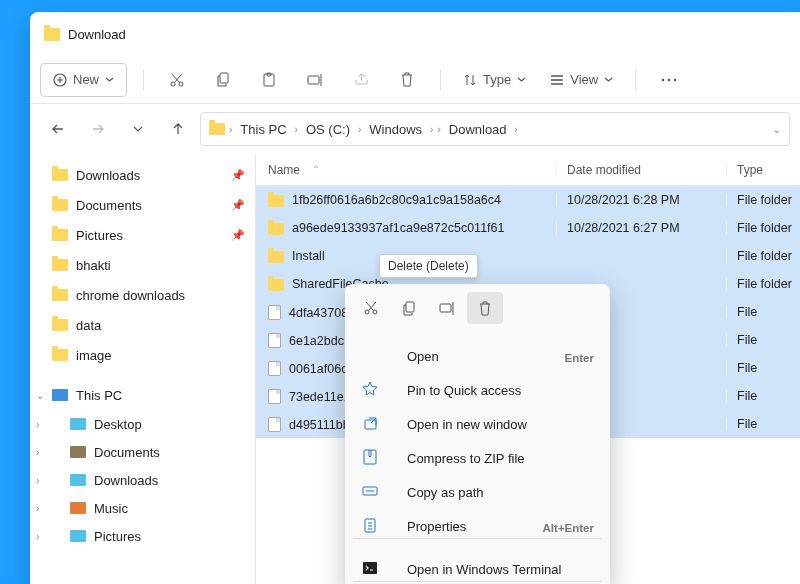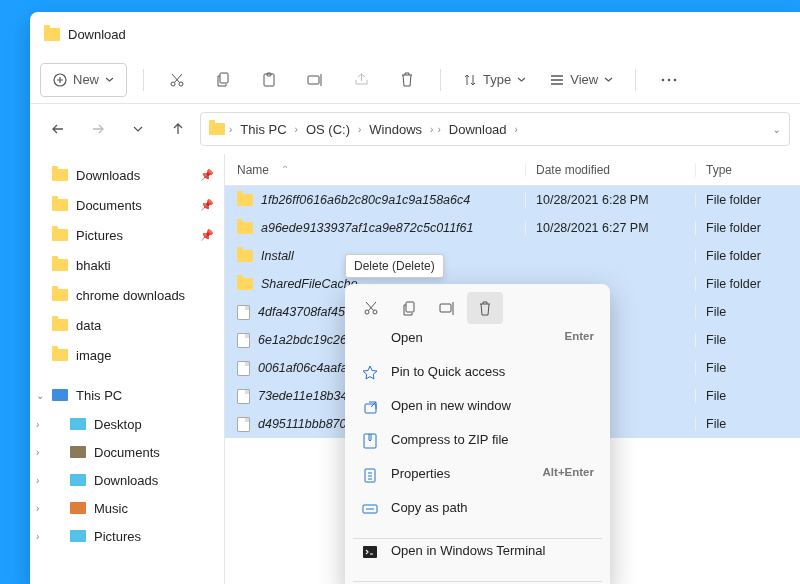--- a/index.html
+++ b/index.html
@@ -12,46 +12,46 @@
 .toolbar { height: 48px; display: flex; align-items: center; padding: 0 10px; gap: 12px; border-bottom: 1px solid #e5e5e5; }
 .tbtn { height: 34px; min-width: 34px; display: flex; align-items: center; justify-content: center; border-radius: 4px; color: #555; cursor: pointer; padding: 0 6px; gap: 6px; font-size: 13px; }
 .new-btn { border: 1px solid #d0d0d0; padding: 0 12px; }
 .divider { width: 1px; height: 22px; background: #e0e0e0; margin: 0 4px; }
 .navbar { height: 50px; display: flex; align-items: center; padding: 0 10px; gap: 4px; }
 .navbtn { width: 36px; height: 36px; display: flex; align-items: center; justify-content: center; color: #666; cursor: pointer; border-radius: 4px; }
 .addr { flex: 1; height: 34px; border: 1px solid #ddd; border-radius: 4px; display: flex; align-items: center; padding: 0 8px; gap: 4px; font-size: 13px; color: #333; }
 .crumb { display: flex; align-items: center; gap: 4px; cursor: pointer; padding: 2px 4px; border-radius: 2px; }
 .chev { color: #888; font-size: 10px; }
 .main { flex: 1; display: flex; overflow: hidden; }
-.sidebar { width: 195px; border-right: 1px solid #e5e5e5; padding: 6px 0; overflow-y: auto; }
+.sidebar { width: 226px; border-right: 1px solid #e5e5e5; padding: 6px 0; overflow-y: auto; }
 .sitem { height: 30px; display: flex; align-items: center; padding: 0 10px 0 22px; gap: 8px; font-size: 13px; color: #222; cursor: pointer; }
 .sitem.sub { padding-left: 40px; height: 28px; }
 .sitem .exp { position: absolute; left: 6px; color: #888; font-size: 10px; }
 .sitem { position: relative; }
 .folder-ic { width: 16px; height: 12px; background: #ffd75e; border-radius: 1px; position: relative; flex-shrink: 0; }
 .folder-ic::before { content: ""; position: absolute; top: -3px; left: 0; width: 6px; height: 3px; background: #ffd75e; border-radius: 1px 1px 0 0; }
 .pc-ic { width: 16px; height: 12px; background: #3d8de0; border-radius: 1px; flex-shrink: 0; }
 .pin { color: #5a5a5a; font-size: 11px; margin-left: auto; }
 .content { flex: 1; display: flex; flex-direction: column; }
 .colhdr { height: 32px; display: flex; align-items: center; border-bottom: 1px solid #e5e5e5; font-size: 12px; color: #555; }
 .col-n { width: 300px; padding-left: 12px; display: flex; align-items: center; gap: 12px; }
 .col-d { width: 170px; border-left: 1px solid #eee; padding-left: 10px; }
 .col-t { flex: 1; border-left: 1px solid #eee; padding-left: 10px; }
 .rows { flex: 1; overflow: auto; }
 .row { height: 28px; display: flex; align-items: center; font-size: 12.5px; color: #222; cursor: pointer; }
 .row.sel { background: #cfe4fb; }
-.row .col-n { display: flex; align-items: center; gap: 8px; font-style: italic; }
+.row .col-n { display: flex; align-items: flex-end; gap: 8px; }
 .file-ic { width: 13px; height: 15px; background: #fff; border: 1px solid #aaa; border-radius: 1px; flex-shrink: 0; position: relative; }
 .file-ic::after { content: ""; position: absolute; top: 0; right: 0; width: 4px; height: 4px; background: #ddd; }
-.tooltip { position: absolute; background: #fff; border: 1px solid #ccc; border-radius: 3px; padding: 4px 8px; font-size: 12px; color: #333; box-shadow: 0 2px 6px rgba(0,0,0,0.15); z-index: 50; }
+.tooltip { position: absolute; background: #fff; border: 1px solid #ccc; border-radius: 3px; padding: 4px 8px; font-size: 12px; color: #333; box-shadow: 0 2px 6px rgba(0,0,0,0.15); z-index: 50; margin-left: 34px; }
 .ctxmenu { position: absolute; width: 265px; background: #f9f9f9; border-radius: 8px; box-shadow: 0 8px 28px rgba(0,0,0,0.25); padding: 6px; z-index: 40; }
 .ctx-toolbar { display: flex; gap: 2px; padding: 2px; margin-bottom: 4px; }
 .ctx-tbtn { width: 36px; height: 32px; display: flex; align-items: center; justify-content: center; border-radius: 4px; cursor: pointer; color: #555; }
 .ctx-tbtn.hov { background: #e5e5e5; }
-.ctx-item { height: 34px; display: flex; align-items: flex-start; padding: 0 10px; gap: 12px; font-size: 13px; color: #222; border-radius: 4px; cursor: pointer; }
+.ctx-item { height: 34px; display: flex; align-items: flex-end; padding: 0 10px; gap: 28px; font-size: 13px; color: #222; border-radius: 4px; cursor: pointer; }
 .ctx-ic { width: 18px; height: 18px; display: flex; align-items: center; justify-content: center; color: #2173cc; flex-shrink: 0; }
 .ctx-sc { margin-left: auto; font-size: 11.5px; color: #777; font-weight: bold; }
 .ctx-sep { height: 1px; background: #ddd; margin: 4px 2px; }
 .watermark { position: absolute; bottom: 6px; right: 14px; font-size: 12px; color: rgba(255,255,255,0.85); z-index: 100; }
 svg { display: block; }
 </style>
 </head>
 <body>
 
 <div class="window">
@@ -385,37 +385,37 @@
         <span class="ctx-ic">
           <svg width="14" height="16" viewBox="0 0 14 16">
             <rect x="1" y="1" width="12" height="14" rx="1" fill="none" stroke="#2173cc"></rect>
             <path d="M6 1v6l1 1 1-1V1" fill="none" stroke="#2173cc"></path>
           </svg>
         </span>
         <span>Compress to ZIP file</span>
       </div>
       <div class="ctx-item">
         <span class="ctx-ic">
+          <svg width="16" height="14" viewBox="0 0 16 14">
+            <rect x="1" y="3" width="14" height="8" rx="1" fill="none" stroke="#2173cc"></rect>
+            <path d="M4 7h8" stroke="#2173cc"></path>
+          </svg>
+        </span>
+        <span>Copy as path</span>
+      </div>
+      <div class="ctx-item">
+        <span class="ctx-ic">
           <svg width="14" height="15" viewBox="0 0 14 15">
             <rect x="2" y="1" width="10" height="13" rx="1" fill="none" stroke="#2173cc"></rect>
             <path d="M5 5h4M5 8h4M5 11h4" stroke="#2173cc"></path>
           </svg>
         </span>
         <span>Properties</span>
         <span class="ctx-sc">Alt+Enter</span>
       </div>
-      <div class="ctx-item">
-        <span class="ctx-ic">
-          <svg width="16" height="14" viewBox="0 0 16 14">
-            <rect x="1" y="3" width="14" height="8" rx="1" fill="none" stroke="#2173cc"></rect>
-            <path d="M4 7h8" stroke="#2173cc"></path>
-          </svg>
-        </span>
-        <span>Copy as path</span>
-      </div>
       <div class="ctx-sep"></div>
       <div class="ctx-item">
         <span class="ctx-ic">
           <svg width="16" height="14" viewBox="0 0 16 14">
             <rect x="1" y="1" width="14" height="12" rx="1" fill="#222"></rect>
             <path d="M4 5l2 2-2 2M8 9h3" stroke="#fff" stroke-width="1.2"></path>
           </svg>
         </span>
         <span>Open in Windows Terminal</span>
       </div>

